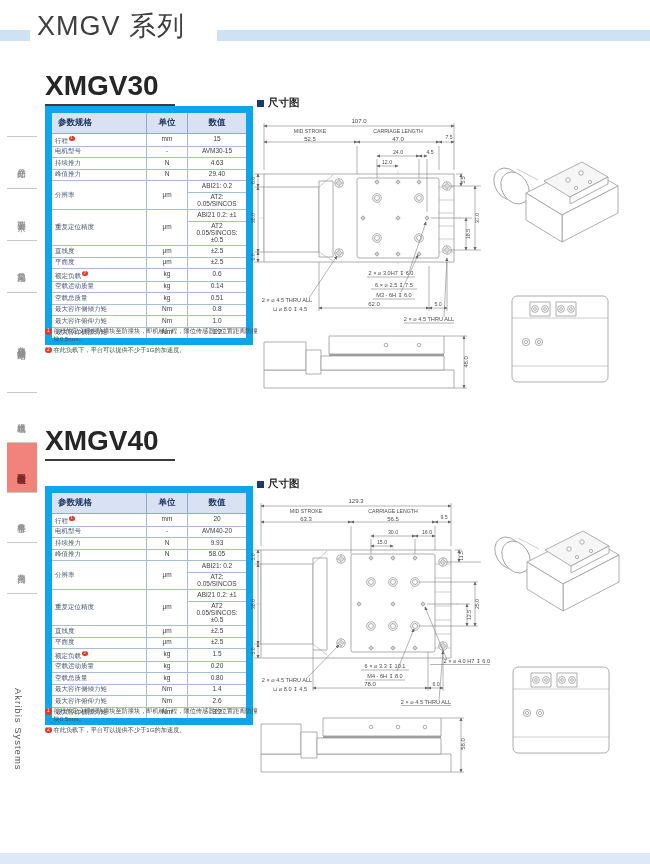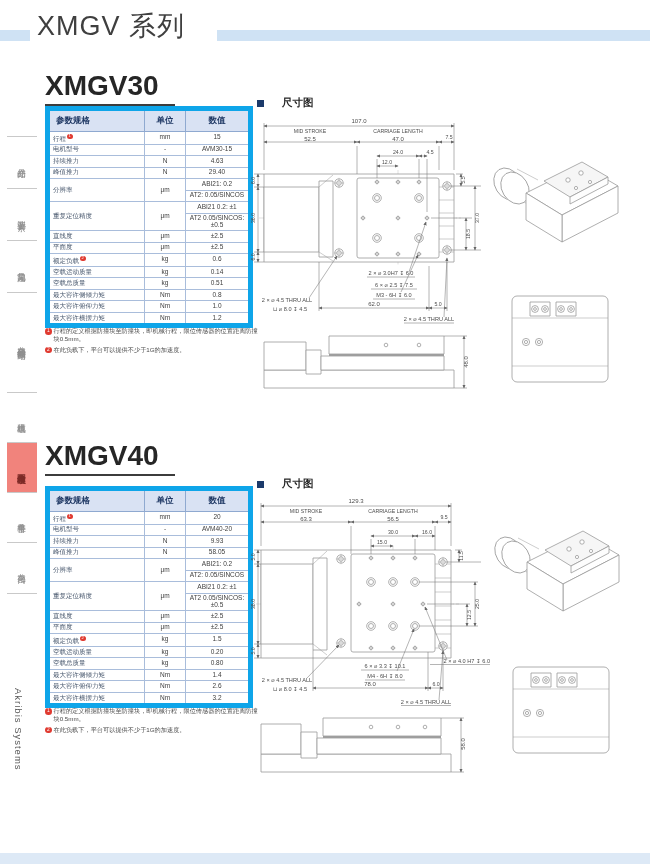--- a/index.html
+++ b/index.html
@@ -15,40 +15,40 @@
   .tab{writing-mode:vertical-rl;display:flex;align-items:center;justify-content:center;
        border-top:1px solid #c9c9c9;color:#8f8f8f;font-size:8.5px;letter-spacing:.5px;
        width:30px;box-sizing:border-box}
   .tab:last-child{border-bottom:1px solid #c9c9c9}
   .tab.active{background:#f1837c;color:#7d2b27;font-weight:bold}
   .brand{position:absolute;left:13px;top:688px;writing-mode:vertical-rl;font-size:9.5px;
          color:#595959;letter-spacing:1px}
   .sec-title{position:absolute;font-size:28px;font-weight:bold;color:#262626;
              border-bottom:2px solid #3c3c3c;padding:0 16px 2px 0}
   table.spec{position:absolute;border-collapse:collapse;width:208px;background:#fff;
-             border:5px solid #0ea5e9}
+             border:7px solid #0ea5e9}
   .spec th{background:#d9e2f3;color:#1f3864;font-size:8.5px;padding:4px 2px;
            border:1px solid #8fa9d0}
   .spec th.c1{text-align:left;padding-left:6px}
   .spec td{border:1px solid #a9bddb;font-size:6.5px;color:#404040;text-align:center;
            padding:1.5px 3px;line-height:1.05;height:7.5px}
   .spec td.c1{text-align:left;color:#44546a;width:88px}
   .spec td.c2{width:34px}
   .badge{display:inline-flex;align-items:center;justify-content:center;width:6.5px;height:6.5px;
          border-radius:50%;background:#e03a30;color:#fff;font-size:4.8px;margin-right:2px;
          flex:none}
   .sup{display:inline-flex;align-items:center;justify-content:center;width:5.5px;height:5.5px;
        border-radius:50%;background:#e03a30;color:#fff;font-size:4.2px;margin-left:1px;
        vertical-align:super}
   .sup:empty{display:none}
   .notes{position:absolute;width:218px;font-size:6.2px;color:#4a4a4a;line-height:1.35}
   .note{display:flex;align-items:flex-start;margin-bottom:2px}
   .note .badge{margin-top:1px}
   .dimlabel{position:absolute;font-size:10.5px;font-weight:bold;color:#1f1f1f;
-            display:flex;align-items:center;gap:18px}
+            display:flex;align-items:center;gap:4px}
   .dimlabel .sq{width:7px;height:7px;background:#1b3a6b;display:inline-block}
   svg.draw{position:absolute;overflow:visible}
   .part{stroke:#9a9a9a;fill:#fff;stroke-width:.8;stroke-linejoin:round}
   .part .thin{stroke-width:.5;fill:none}
   .cl{stroke:#bdbdbd;stroke-width:.45;stroke-dasharray:7 2 1.5 2;fill:none}
   .dim line,.dim path{stroke:#787878;stroke-width:.55;fill:none}
   .dtxt text{font-family:"Liberation Sans","DejaVu Sans",sans-serif;font-size:6px;
              fill:#4d4d4d;text-anchor:middle}
   .dtxt text.sm{font-size:5.2px}
   .dtxt text.note{font-size:5.6px}
@@ -318,21 +318,21 @@
       <circle cx="77" cy="13" r="3.4"></circle>
     <circle cx="67" cy="13" r="1.4"></circle>
       <circle cx="77" cy="13" r="1.4"></circle>
     <circle cx="32" cy="46" r="3.6"></circle>
       <circle cx="45" cy="46" r="3.6"></circle>
     <circle cx="32" cy="46" r="1.6"></circle>
       <circle cx="45" cy="46" r="1.6"></circle>
   </g>
 </svg>
 
-<div class="sec-title" style="left:45px;top:440px">XMGV40</div>
+<div class="sec-title" style="left:45px;top:425px">XMGV40</div>
 
 <table class="spec" style="left:45px;top:486px">
   <tbody>
       <tr>
     <th class="c1">参数规格</th>
     <th>单位</th>
     <th>数值</th>
   </tr>
   <tr>
         <td class="c1"><span>行程</span><span class="sup">1</span></td>

